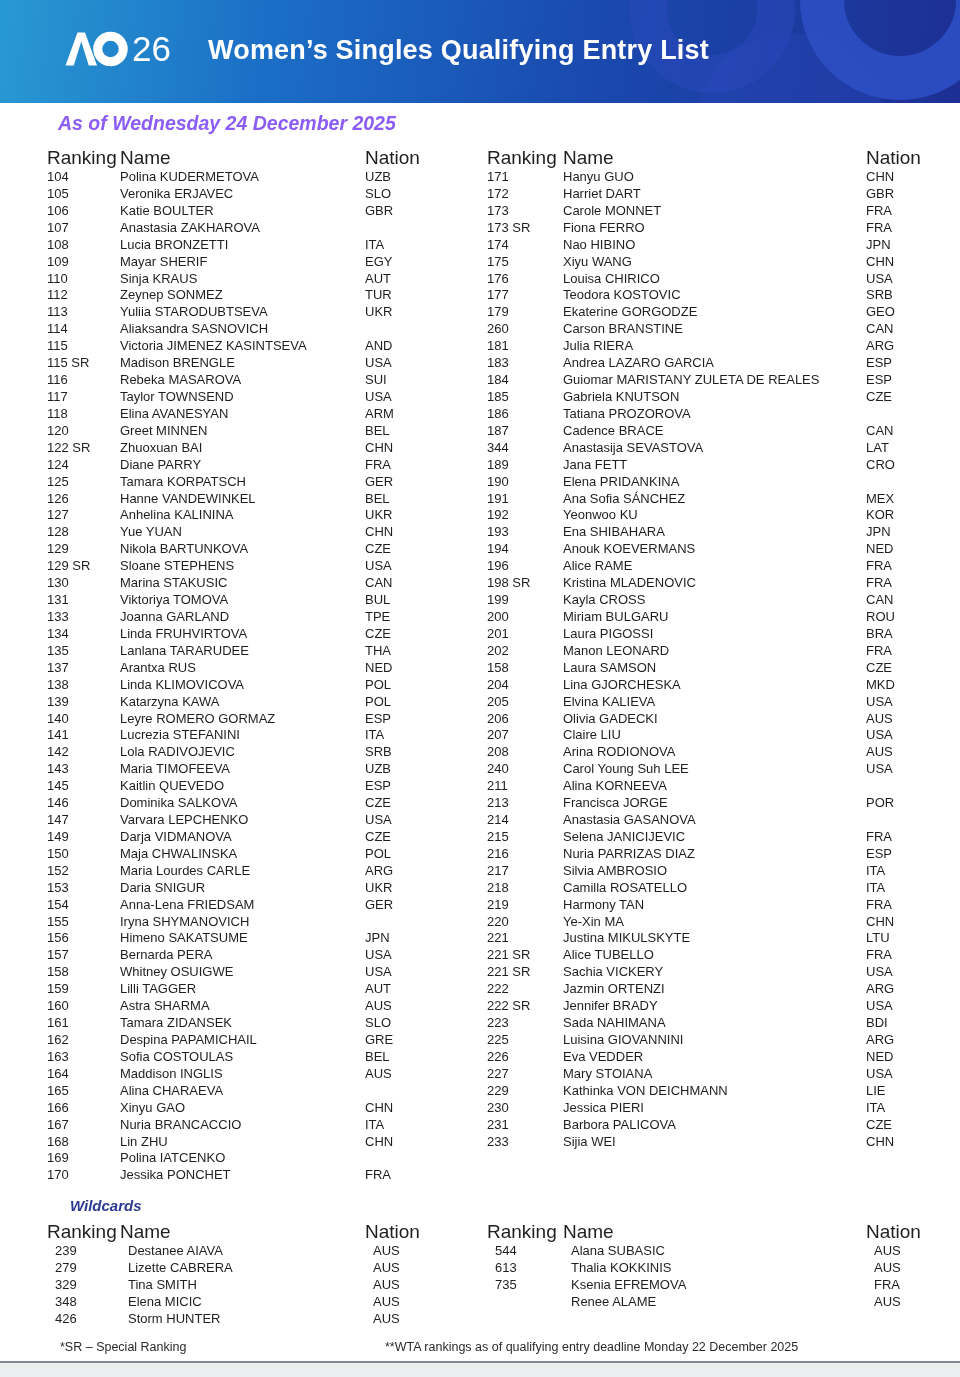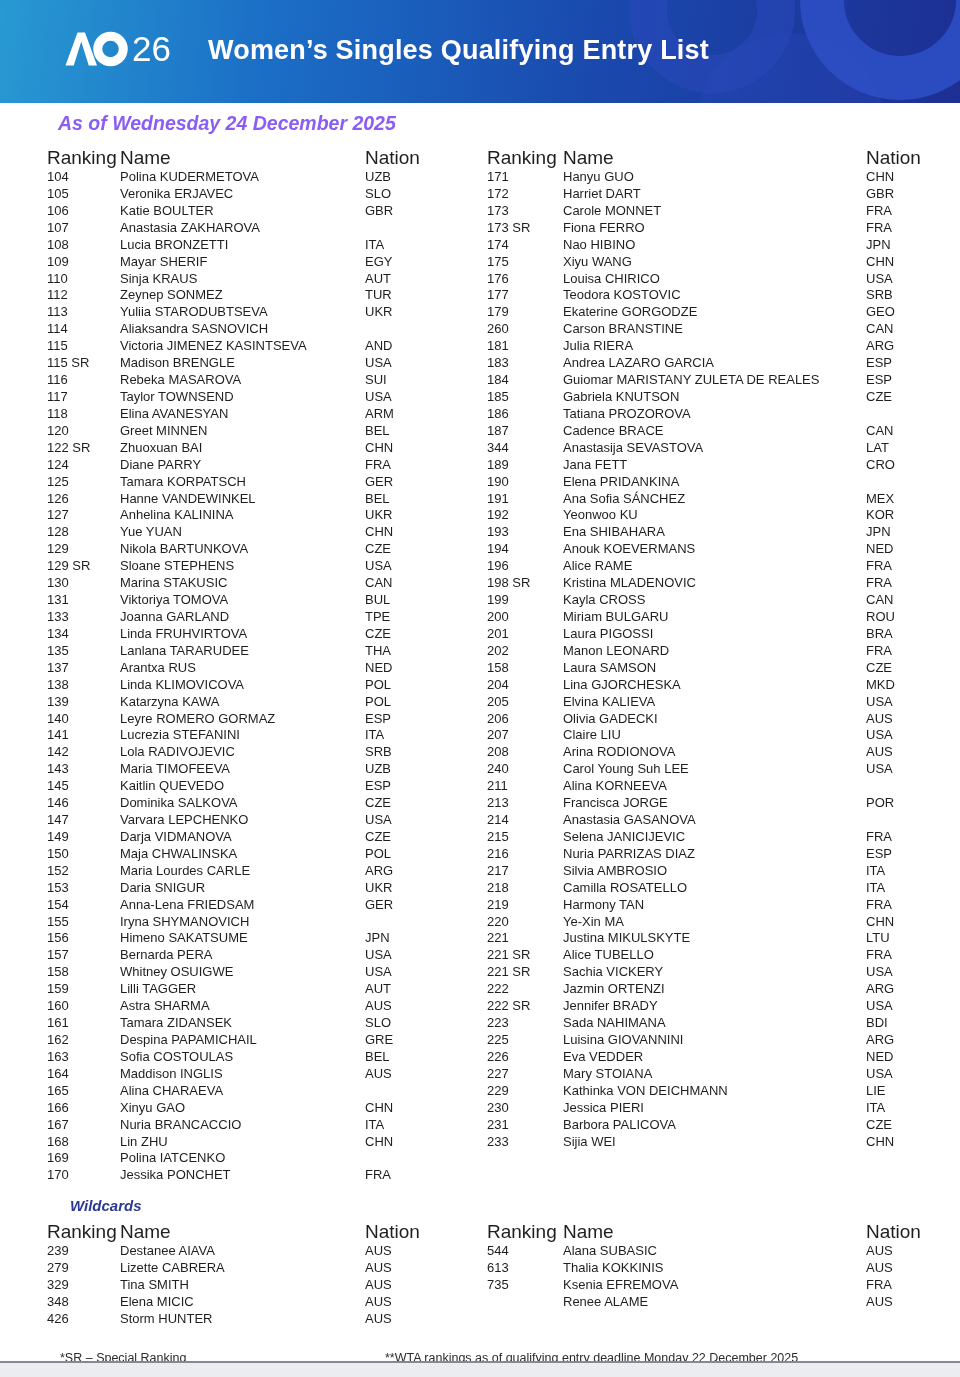--- a/index.html
+++ b/index.html
@@ -40,24 +40,24 @@
   .t-right .thead, .t-right .trow { grid-template-columns:76px 303px auto; }
   
   .wc-heading {
     position:absolute; left:58px; top:1197px;
     color:#2b3990; font-size:15px; font-weight:700; font-style:italic;margin-left:12px;
   }
   .wc-left  { left:47px;  top:1224px; width:423px; }
   .wc-right { left:487px; top:1224px; width:426px; }
   .wc-left  .thead, .wc-left  .trow { grid-template-columns:73px 245px auto; }
   .wc-right .thead, .wc-right .trow { grid-template-columns:76px 303px auto; }
-  .wc-left .trow, .wc-right .trow { height:17px; line-height:17px; }
+  .wc-left .trow, .wc-right .trow { height:17px; line-height:17px;margin-left:8px; }
   .wc-left .thead, .wc-right .thead { height:18px; }
   
-  .footer-note { position:absolute; top:1340px; font-size:12.5px; color:#2b2b2b;margin-top:11px; }
+  .footer-note { position:absolute; top:1340px; font-size:12.5px; color:#2b2b2b; }
   .fn-sr  { left:60px; }
   .fn-wta { left:385px; }
   .bottom-bar {
     position:absolute; left:0; top:1361px; width:960px; height:16px;
     background:#ebedef; border-top:2px solid #828a93; box-sizing:border-box;
   }
 </style>
 </head>
 <body>
 

